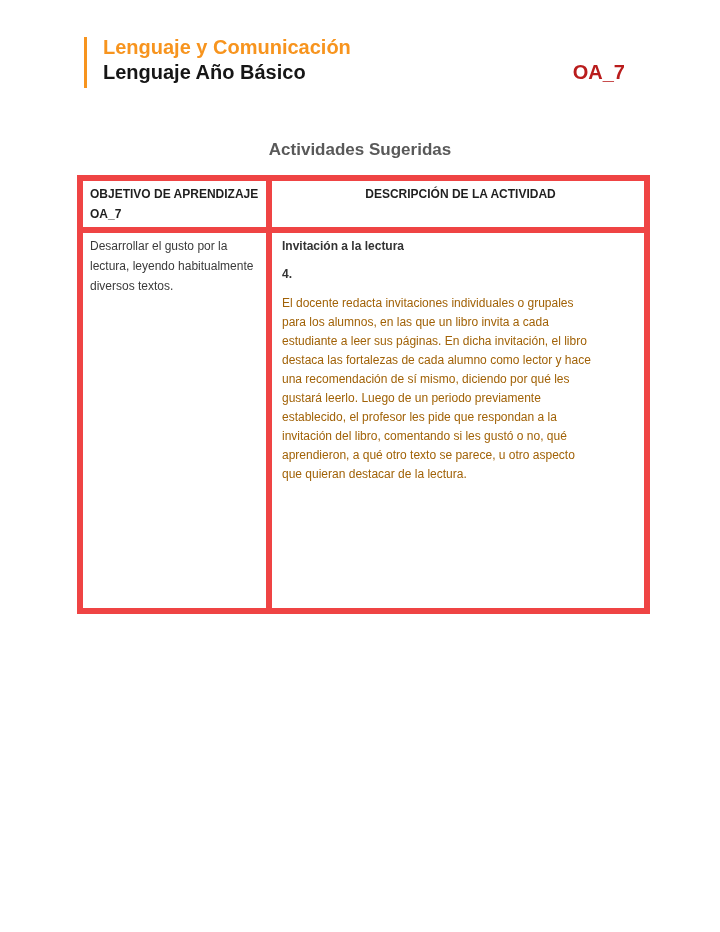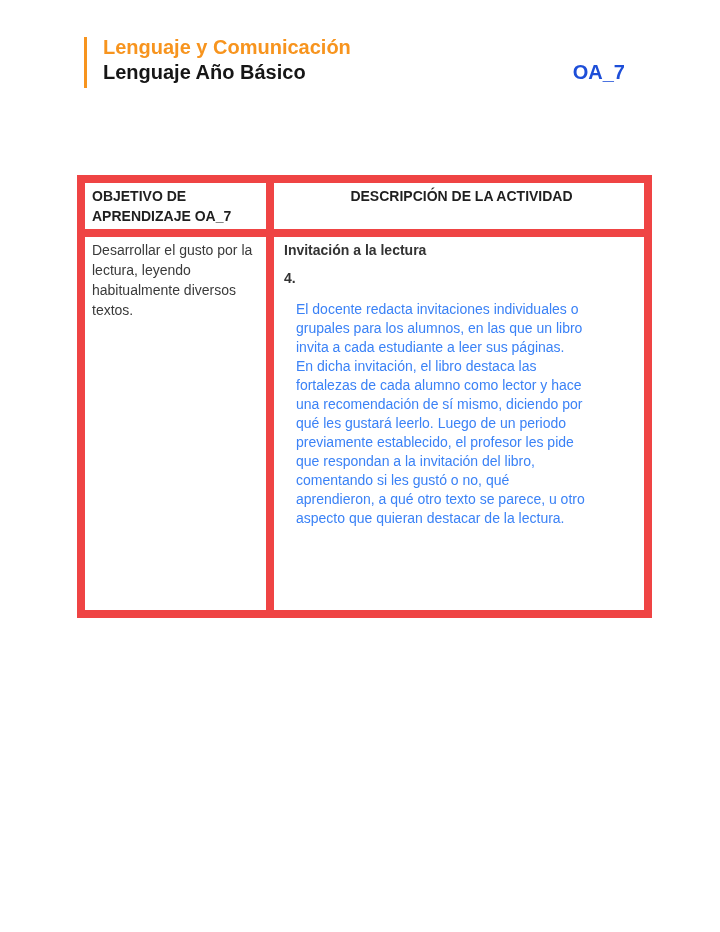--- a/index.html
+++ b/index.html
@@ -42,21 +42,21 @@
   }
   .doc-grade {
     color: #161616;
     font-weight: bold;
     font-size: 20px;
     line-height: 25px;
     white-space: nowrap;
   }
   .doc-oa {
     margin-left: auto;
-    color: #1d4ed8;
+    color: #b91c1c;
     font-weight: bold;
     font-size: 20px;
     line-height: 25px;
     white-space: nowrap;
   }
 
   
   .section-title {
     position: absolute;
     left: 0; top: 139px;
@@ -72,23 +72,23 @@
   table.activity-table {
     position: absolute;
     left: 77px; top: 175px;
     width: 567px;
     border-collapse: collapse;
     table-layout: fixed;
   }
   .activity-table col.c1 { width: 189px; }
   .activity-table col.c2 { width: 378px; }
   .activity-table th, .activity-table td {
-    border: 8px solid #ef4444;
+    border: 6px solid #ef4444;
     vertical-align: top;
-    font-size: 14px;
+    font-size: 12px;
   }
   .activity-table th {
     color: #1f1f1f;
     font-weight: bold;
     line-height: 20px;
     padding: 3px 6px 3px 7px;
     height: 49px;
   }
   th.objective-header { text-align: left; }
   th.description-header { text-align: center; padding-right: 2px; }
@@ -110,40 +110,41 @@
     line-height: 20px;
     color: #333333;
   }
   .activity-number {
     margin: 0 0 10px 0;
     font-weight: bold;
     line-height: 20px;
     color: #333333;
   }
   .activity-desc {
-    margin: 12px;
+    margin: 0;
     line-height: 19px;
-    color: #3b82f6;
+    color: #a16207;
   }
 </style>
 </head>
 <body>
 
 <div class="page">
 
   <div class="accent-bar"></div>
 
   <div class="doc-header">
     <div class="doc-subject">Lenguaje y Comunicación</div>
     <div class="doc-grade-row">
       <div class="doc-grade">Lenguaje Año Básico</div>
       <div class="doc-oa">OA_7</div>
     </div>
   </div>
 
+  <div class="section-title">Actividades Sugeridas</div>
 
   <table class="activity-table">
     <colgroup>
         <col class="c1">
         <col class="c2">
       </colgroup>
     <thead>
       <tr>
         <th class="objective-header">OBJETIVO DE APRENDIZAJE OA_7</th>
         <th class="description-header">DESCRIPCIÓN DE LA ACTIVIDAD</th>

